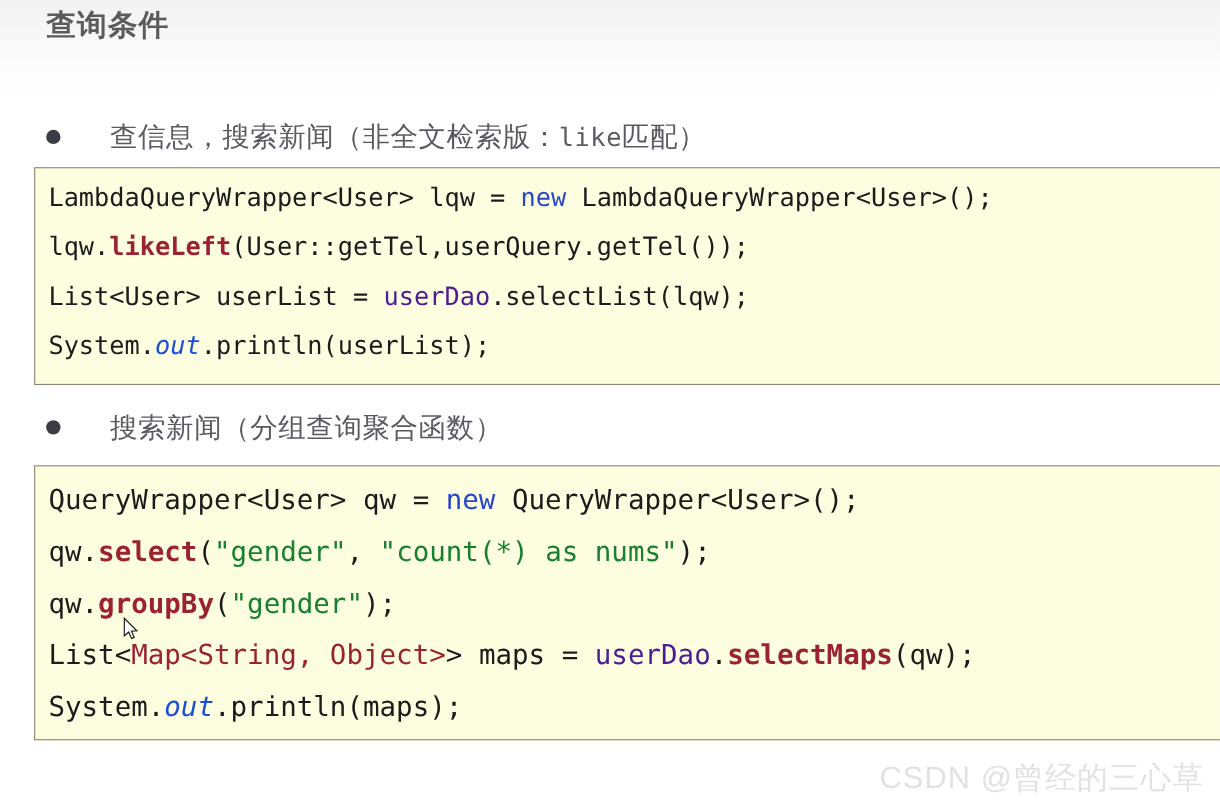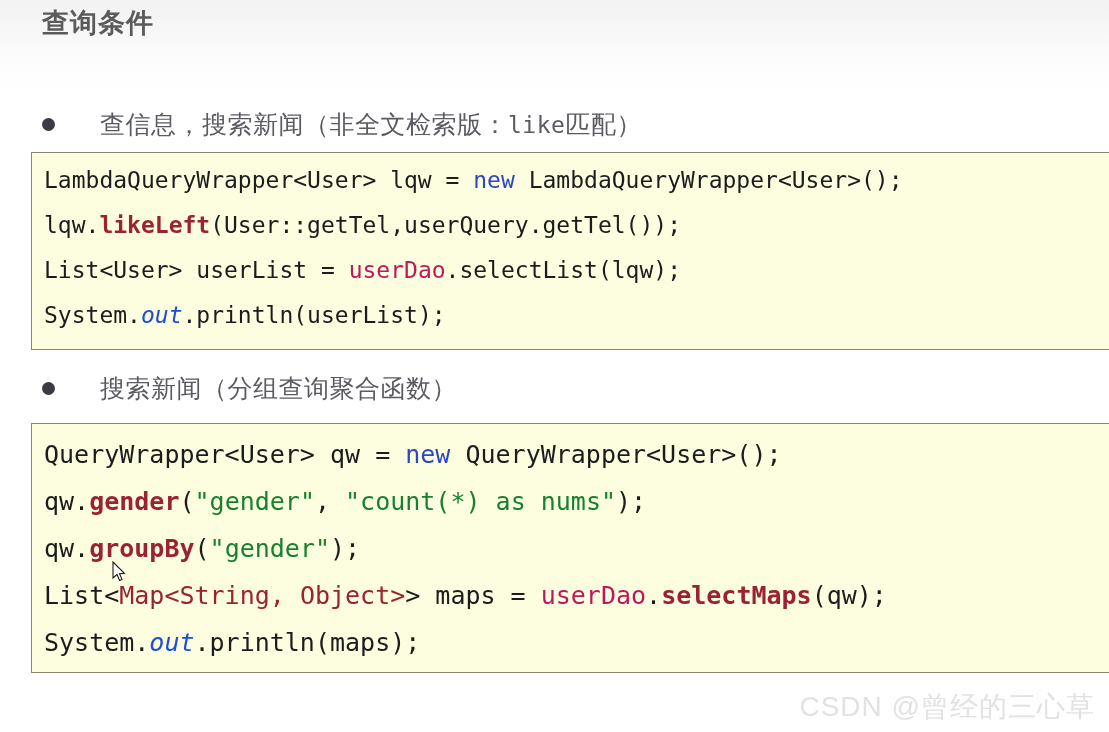--- a/index.html
+++ b/index.html
@@ -88,21 +88,21 @@
     width: 1090px;
     height: 250px;
     padding: 18px 0 0 12px;
   }
   #code-block-2 .code-line {
     font-size: 25px;
     margin-bottom: 22px;
   }
   .kw-new { color: #2a47c9; text-align: center; }
   .fn-bold { color: #9b2232; font-weight: bold; }
-  .ident-purple { color: #be185d; }
+  .ident-purple { color: #4c1d95; }
   .ident-purple-italic { color: #1d4ed8; font-style: italic; }
   .str-green { color: #17812f; }
   .type-bold-red { color: #9b2232; font-weight: normal; }
   .watermark {
     position: absolute;
     right: 14px;
     bottom: 6px;
     font-size: 28px;
     color: #e2e2e2;
     letter-spacing: 1px;
@@ -141,21 +141,21 @@
 
   <div class="bullet-row" id="bullet-2" style="left:42px; top:372px;">
     <span class="bullet-dot"></span>
     <span class="bullet-text">
       <span>搜索新闻（分组查询聚合函数）</span><span class="mono"></span><span></span>
     </span>
   </div>
 
   <div class="code-block" id="code-block-2">
       <div class="code-line"><span>QueryWrapper&lt;User&gt; qw = </span><span class="kw-new">new</span><span> QueryWrapper&lt;User&gt;();</span></div>
-      <div class="code-line"><span>qw.</span><span class="fn-bold">gender</span><span>(</span><span class="str-green">"gender"</span><span>, </span><span class="str-green">"count(*) as nums"</span><span>);</span></div>
+      <div class="code-line"><span>qw.</span><span class="fn-bold">select</span><span>(</span><span class="str-green">"gender"</span><span>, </span><span class="str-green">"count(*) as nums"</span><span>);</span></div>
       <div class="code-line"><span>qw.</span><span class="fn-bold">groupBy</span><span>(</span><span class="str-green">"gender"</span><span>);</span></div>
       <div class="code-line"><span>List&lt;</span><span class="type-bold-red">Map&lt;String, Object&gt;</span><span>&gt; maps = </span><span class="ident-purple">userDao</span><span>.</span><span class="fn-bold">selectMaps</span><span>(qw);</span></div>
       <div class="code-line"><span>System.</span><span class="ident-purple-italic">out</span><span>.println(maps);</span></div>
     </div>
 
   <svg class="cursor" viewBox="0 0 14 21" xmlns="http://www.w3.org/2000/svg">
     <path d="M1,1 L1,17 L5,13.5 L7.6,19.5 L10,18.4 L7.5,12.7 L12.4,12.4 Z" fill="#ffffff" stroke="#1a1a1a" stroke-width="1.1" stroke-linejoin="miter"></path>
   </svg>
 
   <div class="watermark">CSDN @曾经的三心草</div>

